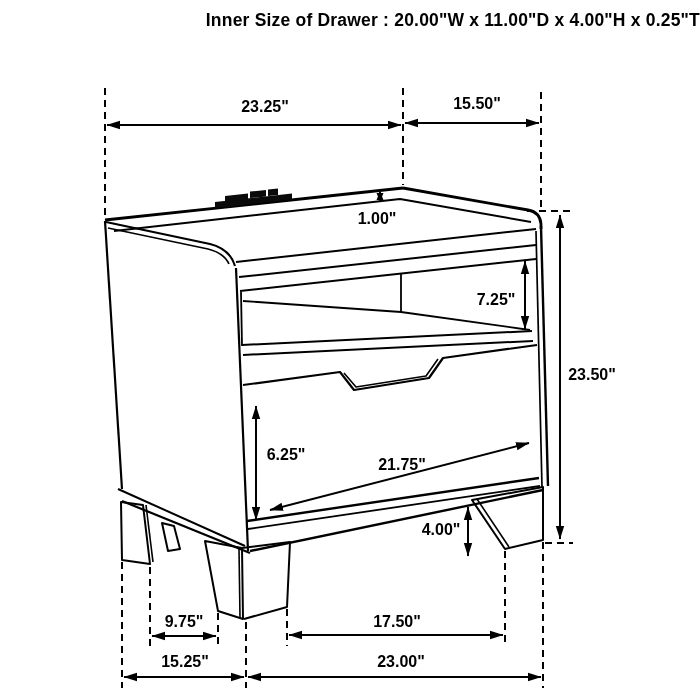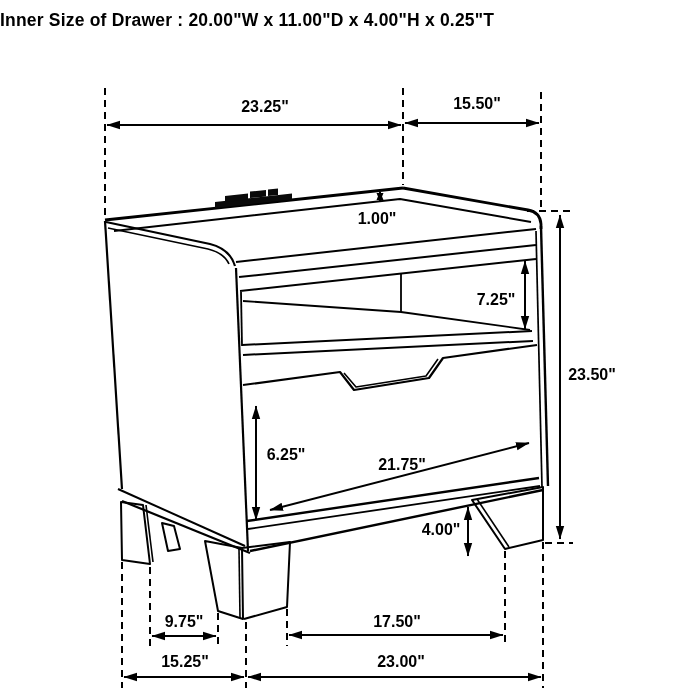--- a/index.html
+++ b/index.html
@@ -9,21 +9,21 @@
     height: 700px;
     background: #ffffff;
     font-family: "Liberation Sans", sans-serif;
     overflow: hidden;
   }
   #title {
     position: absolute;
     top: 10px;
     left: 0;
     width: 700px;
-    text-align: left;
+    text-align: right;
     font-size: 17.5px;
     font-weight: bold;
     color: #000;
     letter-spacing: 0.2px;
   }
   svg { position: absolute; top: 0; left: 0; }
   .dim {
     position: absolute;
     transform: translate(-50%, -50%);
     font-size: 16px;

